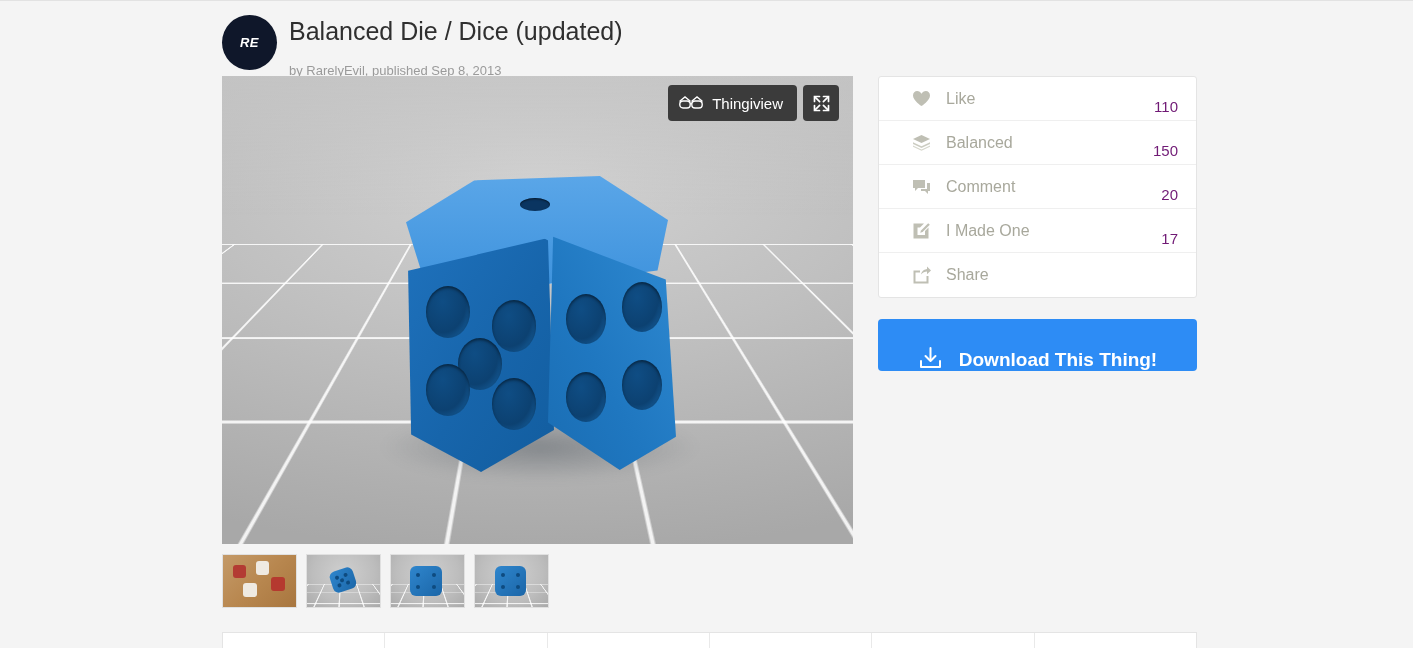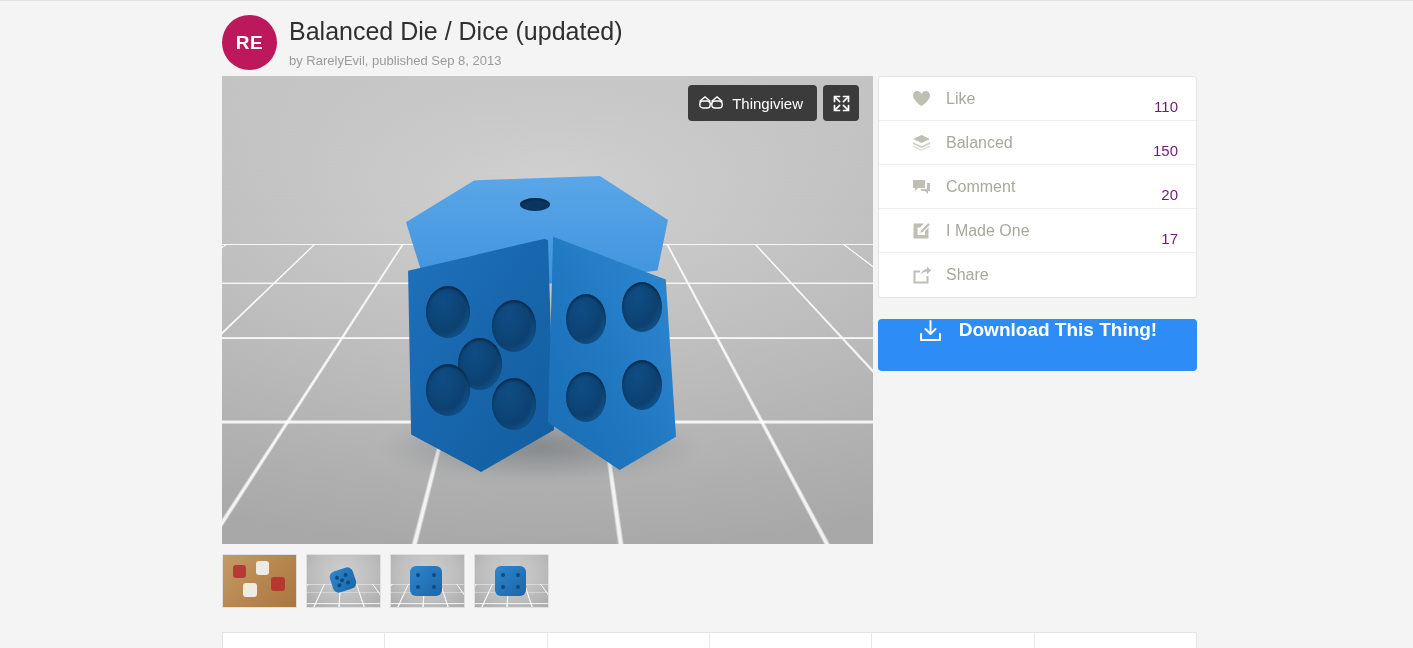--- a/index.html
+++ b/index.html
@@ -33,59 +33,59 @@
     position: absolute;
     left: 0;
     top: 15px;
     display: flex;
     align-items: flex-start;
   }
   .avatar {
     width: 55px;
     height: 55px;
     border-radius: 50%;
-    background: #be185d;
+    background: #0f172a;
     color: #ffffff;
     display: flex;
     align-items: center;
     justify-content: center;
-    font-size: 19px;
+    font-size: 13px;
     font-weight: bold;
     letter-spacing: 0.5px;
     flex: none;
     box-shadow: 0 0 0 3px #f4f4f4;
+    font-style: italic;
   }
   .titlebox {
     margin-left: 12px;
     padding-top: 1px;
   }
   .thing-title {
     font-size: 25px;
     color: #2f2f2f;
     line-height: 30px;
     white-space: nowrap;
   }
   .thing-byline {
     font-size: 13px;
     color: #9a9a9a;
     line-height: 18px;
-    margin-top: 6px;
+    margin-top: 16px;
     white-space: nowrap;
   }
 
   
   .viewer {
     position: absolute;
     left: 0;
     top: 76px;
     width: 631px;
     height: 468px;
     background: #8b5cf6;
     overflow: hidden;
-    padding-left: 20px;
   }
   .floor {
     position: absolute;
     inset: 0;
     background:
       radial-gradient(ellipse 120% 80% at 50% 22%, #d2d2d2 0%, #c0c0c0 45%, #a8a8a8 100%);
   }
   .floor-grid {
     position: absolute;
     left: -40%;
@@ -304,21 +304,21 @@
     align-self: flex-end;
     padding-bottom: 5px;
   }
 
   .download-btn {
     margin-top: 21px;
     height: 52px;
     background: #2d8cf5;
     border-radius: 4px;
     display: flex;
-    align-items: flex-start;
+    align-items: flex-end;
     justify-content: center;
     gap: 16px;
     color: #ffffff;
     cursor: pointer;
     box-sizing: border-box;
   }
   .download-btn span {
     font-size: 19px;
     font-weight: bold;
   }

